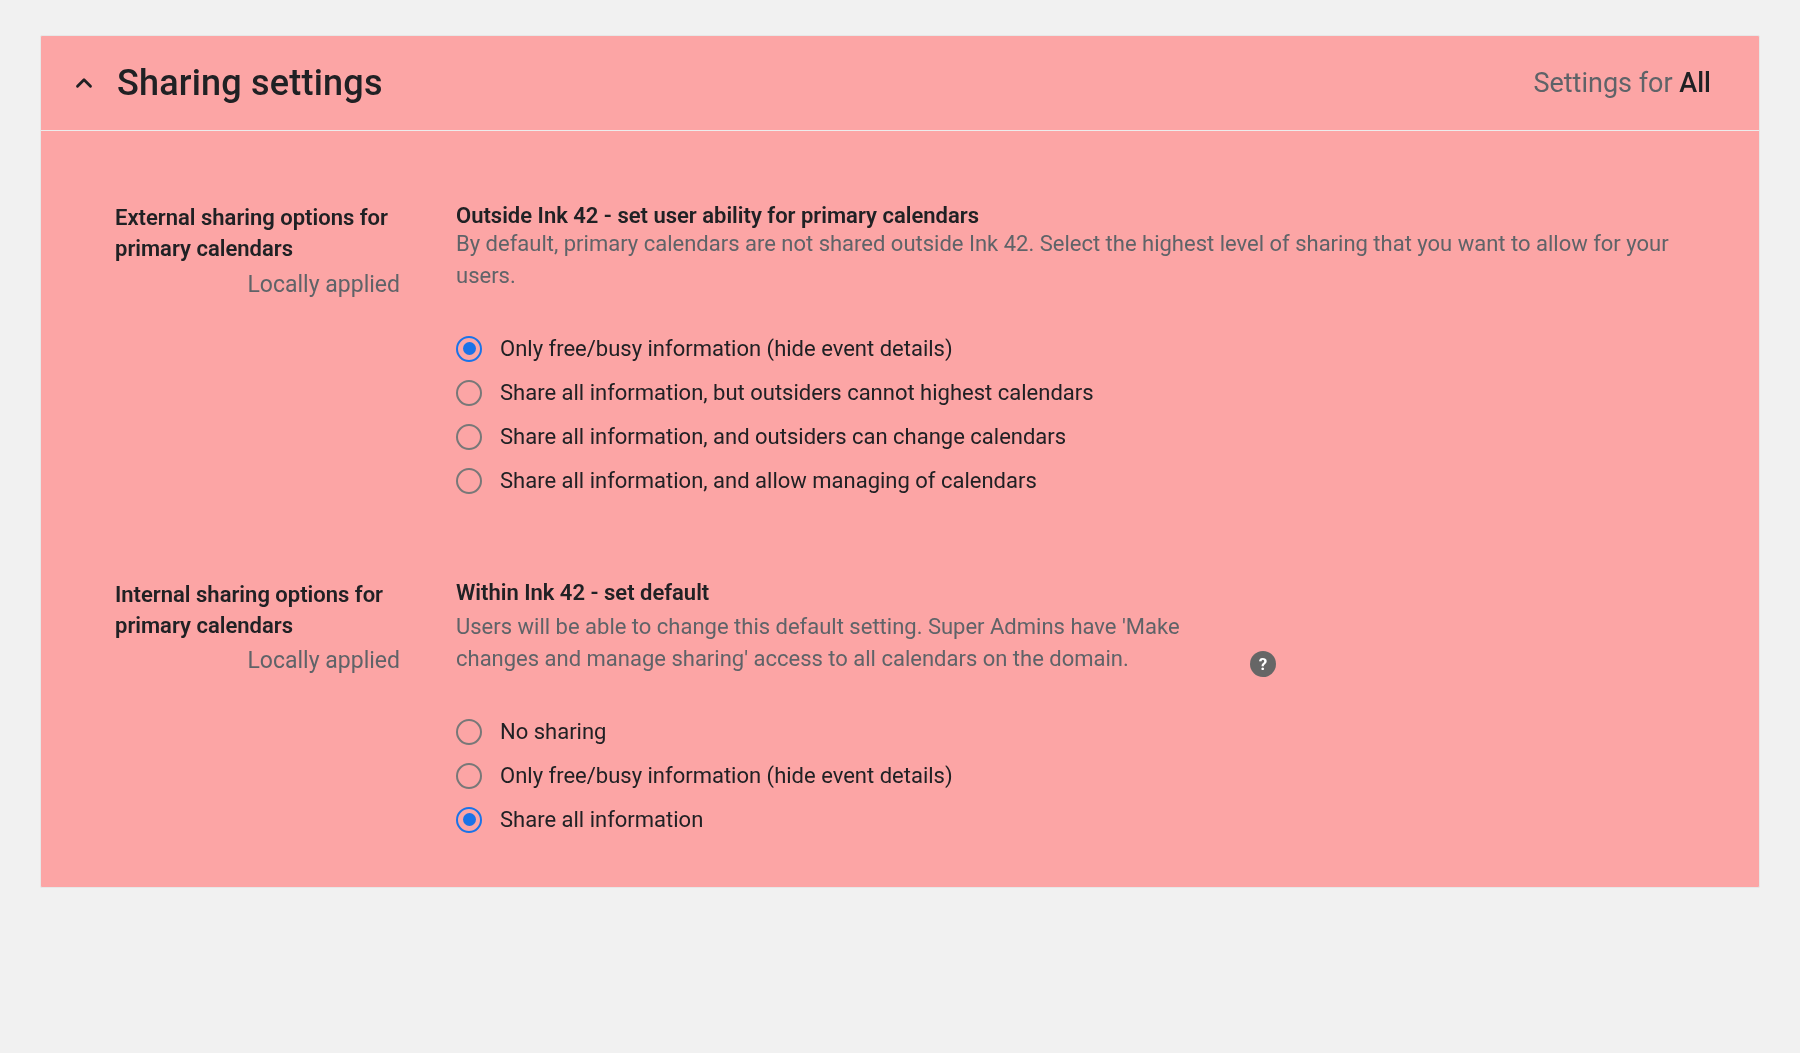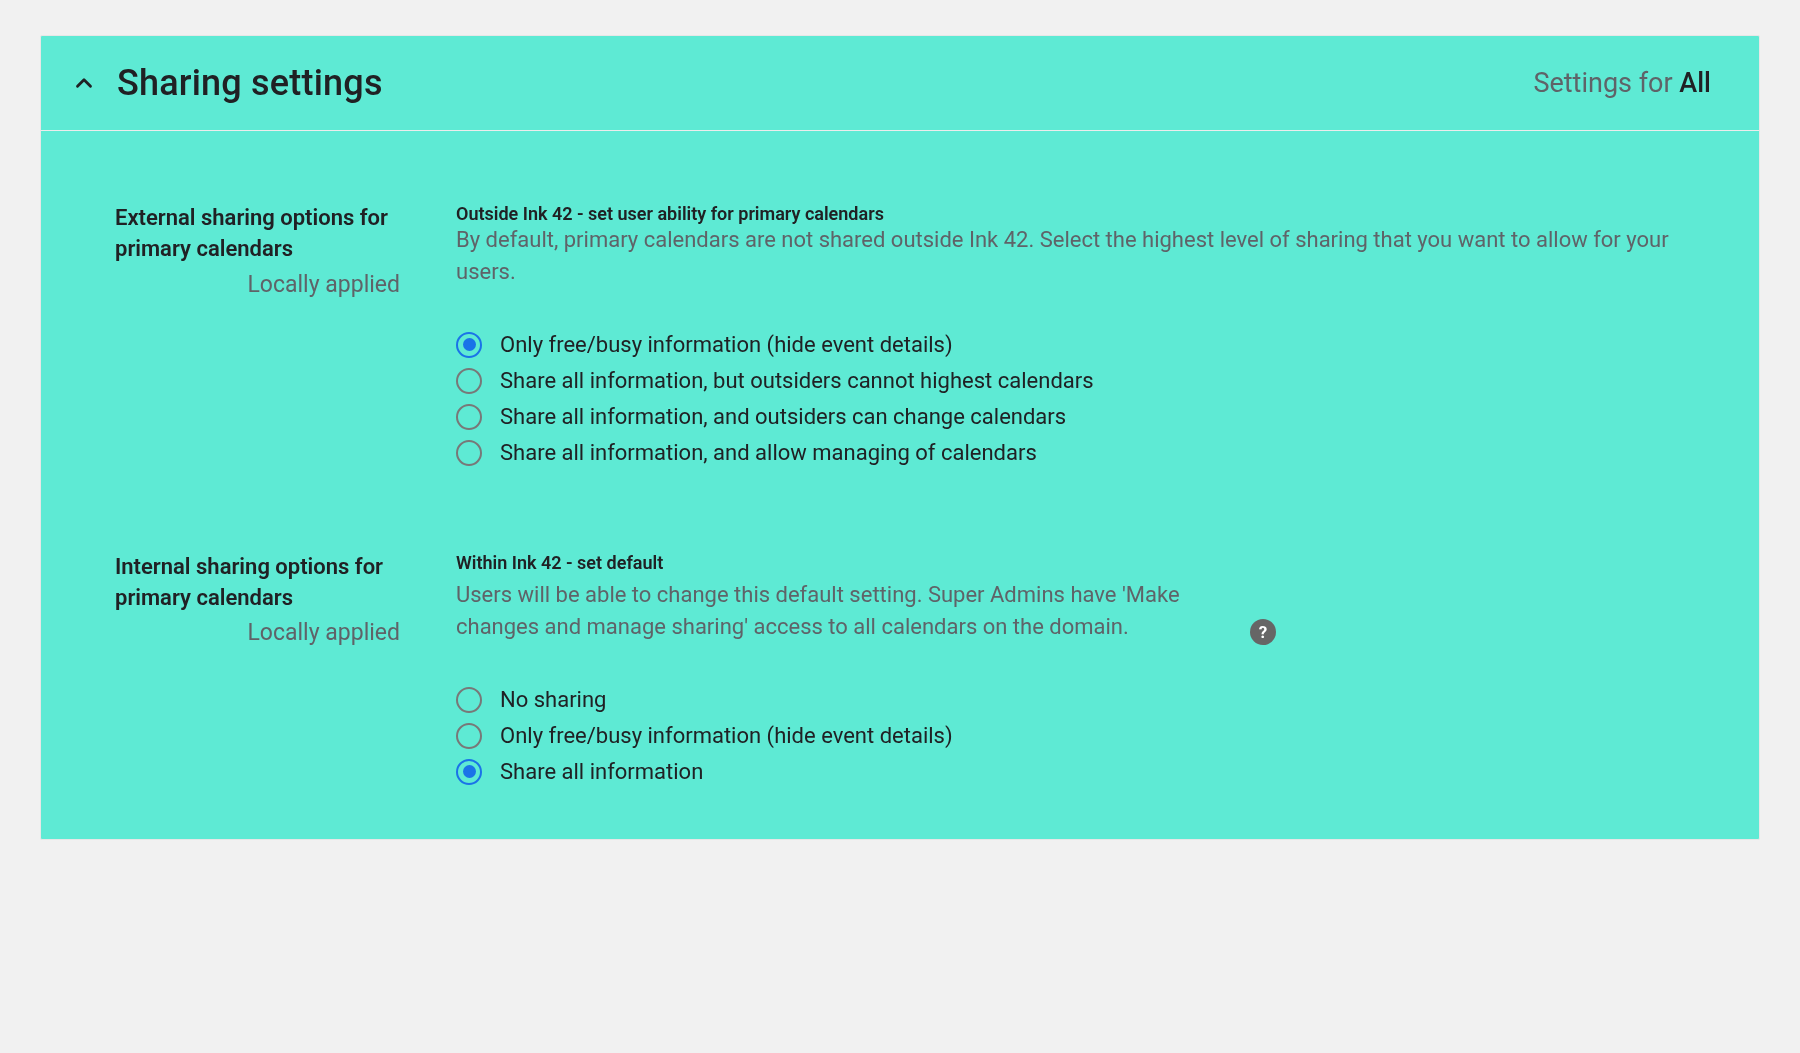--- a/index.html
+++ b/index.html
@@ -7,21 +7,21 @@
     width: 1800px;
     height: 1053px;
     background: #f1f1f1;
     font-family: Roboto, "Helvetica Neue", Arial, sans-serif;
     color: #202124;
   }
   .page {
     padding: 35px 40px 0 40px;
   }
   .card {
-    background: #5eead4;
+    background: #fca5a5;
     border: 1px solid #e7e7e7;
     border-radius: 2px;
     width: 100%;
   }
   .card-header {
     display: flex;
     align-items: center;
     justify-content: space-between;
     padding: 26px 48px 26px 28px;
     border-bottom: 1px solid #ececec;
@@ -72,21 +72,21 @@
     color: #202124;
   }
   .section-label .subtitle {
     margin-top: 4px;
     font-size: 23px;
     font-weight: 400;
     color: #5f6368;
     text-align: right;
   }
   .section-content .heading {
-    font-size: 18px;
+    font-size: 22px;
     font-weight: 600;
     color: #202124;
   }
   .section-content .desc {
     margin-top: 6px;
     font-size: 22px;
     line-height: 1.45;
     color: #5f6368;
     max-width: 780px;
     display: inline;
@@ -109,21 +109,21 @@
     color: #fff;
     font-size: 17px;
     font-weight: 700;
     position: relative;
     top: 2px;
   }
   .options {
     margin-top: 44px;
     display: flex;
     flex-direction: column;
-    gap: 10px;
+    gap: 18px;
   }
   .option {
     display: flex;
     align-items: center;
     gap: 18px;
     cursor: pointer;
   }
   .radio {
     width: 26px;
     height: 26px;

